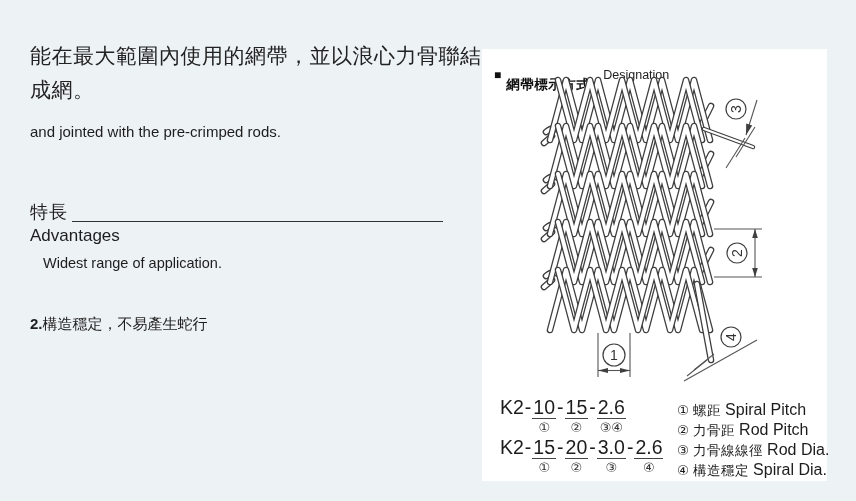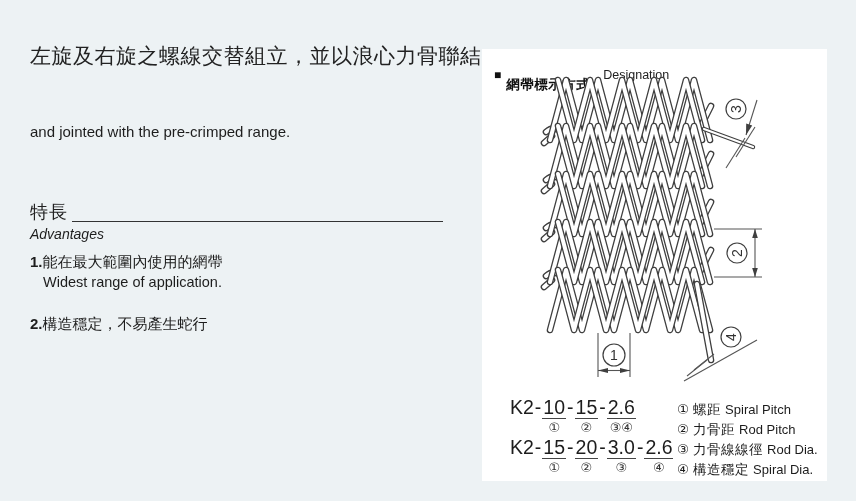--- a/index.html
+++ b/index.html
@@ -8,21 +8,21 @@
     background:#edf2f4;
     font-family:"Liberation Sans","DejaVu Sans",sans-serif;
     color:#1d1d1d;
   }
   
   .heading{position:absolute;left:30px;top:39px;font-size:21px;line-height:34px;color:#222;letter-spacing:.5px;}
   .body-en{position:absolute;left:30px;top:121px;font-size:15px;line-height:22px;color:#1d1d1d;}
   .feat-title-row{position:absolute;left:30px;top:202px;width:413px;display:flex;align-items:flex-end;}
   .feat-title{font-size:18px;line-height:20px;color:#222;letter-spacing:1px;white-space:nowrap;}
   .feat-rule{flex:1;border-top:1.2px solid #333;margin-top:11px;margin-left:4px;}
-  .advantages{position:absolute;left:30px;top:226px;font-size:14px;color:#1d1d1d;font-style:italic;}
+  .advantages{position:absolute;left:30px;top:226px;font-size:17px;color:#1d1d1d;}
   .feat-item{position:absolute;left:30px;}
   .feat-item .zh-line{font-size:15px;line-height:19px;}
   .feat-item .num{font-weight:bold;}
   .feat-item .en-line{font-size:14.5px;line-height:19px;margin-left:13px;margin-top:2px;}
   #feat-item-1{top:252px;}
   #feat-item-2{top:314px;}
   
   .panel{position:absolute;left:482px;top:49px;width:345px;height:432px;background:#ffffff;}
   .panel-header{position:absolute;left:12px;top:7px;display:flex;align-items:center;font-size:13.5px;color:#111;}
   .panel-header .sq{font-size:12px;margin-right:5px;line-height:1;}
@@ -32,56 +32,54 @@
   
   .t1{fill:none;stroke:#3f3f3f;stroke-width:6.6;stroke-linecap:round;stroke-linejoin:round;}
   .t2{fill:none;stroke:#ffffff;stroke-width:4;stroke-linecap:round;stroke-linejoin:round;}
   .s1{fill:none;stroke:#3f3f3f;stroke-width:4.4;stroke-linecap:round;}
   .s2{fill:none;stroke:#ffffff;stroke-width:2.2;stroke-linecap:round;}
   .dim{fill:none;stroke:#555;stroke-width:1.1;}
   .arr{fill:#3f3f3f;stroke:none;}
   .co{fill:#ffffff;stroke:#3f3f3f;stroke-width:1.2;}
   .ct{font-family:"Liberation Sans","DejaVu Sans",sans-serif;font-size:14px;fill:#333;text-anchor:middle;}
   
-  .code-line{position:absolute;display:flex;align-items:flex-start;font-size:19.5px;color:#1c1c1c;margin-left:10px;}
+  .code-line{position:absolute;display:flex;align-items:flex-start;font-size:19.5px;color:#1c1c1c;}
   .code-prefix,.code-sep{line-height:22px;display:block;}
   .code-sep{padding:0 1px;}
   .code-seg{display:block;text-align:center;}
   .code-num{display:block;line-height:22px;border-bottom:1.5px solid #444;padding:0 1px;}
   .code-marks{display:block;font-size:13px;line-height:14px;margin-top:2px;color:#333;text-align:center;}
   #code-1{left:18px;top:347px;}
   #code-2{left:18px;top:387px;}
   
   .legend{position:absolute;left:195px;top:352px;display:flex;flex-direction:column;}
   .legend-row{display:flex;align-items:baseline;height:20px;font-size:13.5px;color:#1c1c1c;white-space:nowrap;}
   .lg-mark{margin-right:4px;}
   .lg-zh{margin-right:4px;letter-spacing:.5px;text-align:center;}
-  .lg-en{font-size:13px;}
+  .lg-en{font-size:16px;}
 </style>
 </head>
 <body>
 
 <div class="heading">
-  <div>左旋及右旋之螺線交替組立，並以浪心力骨聯結</div>
+  <div>能在最大範圍內使用的網帶，並以浪心力骨聯結</div>
+  <div>成網。</div>
 </div>
 
 <div class="body-en">
-  <div>and jointed with the pre-crimped range.</div>
+  <div>and jointed with the pre-crimped rods.</div>
 </div>
 
 <div class="feat-title-row">
   <span class="feat-title">特長</span>
   <span class="feat-rule"></span>
 </div>
 <div class="advantages">Advantages</div>
 
 <div class="feat-item" id="feat-item-1">
-  <div class="zh-line">
-    <span class="num">1.</span><span>能在最大範圍內使用的網帶</span>
-  </div>
   <div class="en-line">Widest range of application.</div>
 </div>
 
 <div class="feat-item" id="feat-item-2">
   <div class="zh-line">
     <span class="num">2.</span><span>構造穩定，不易產生蛇行</span>
   </div>
 </div>
 
 <div class="panel">

